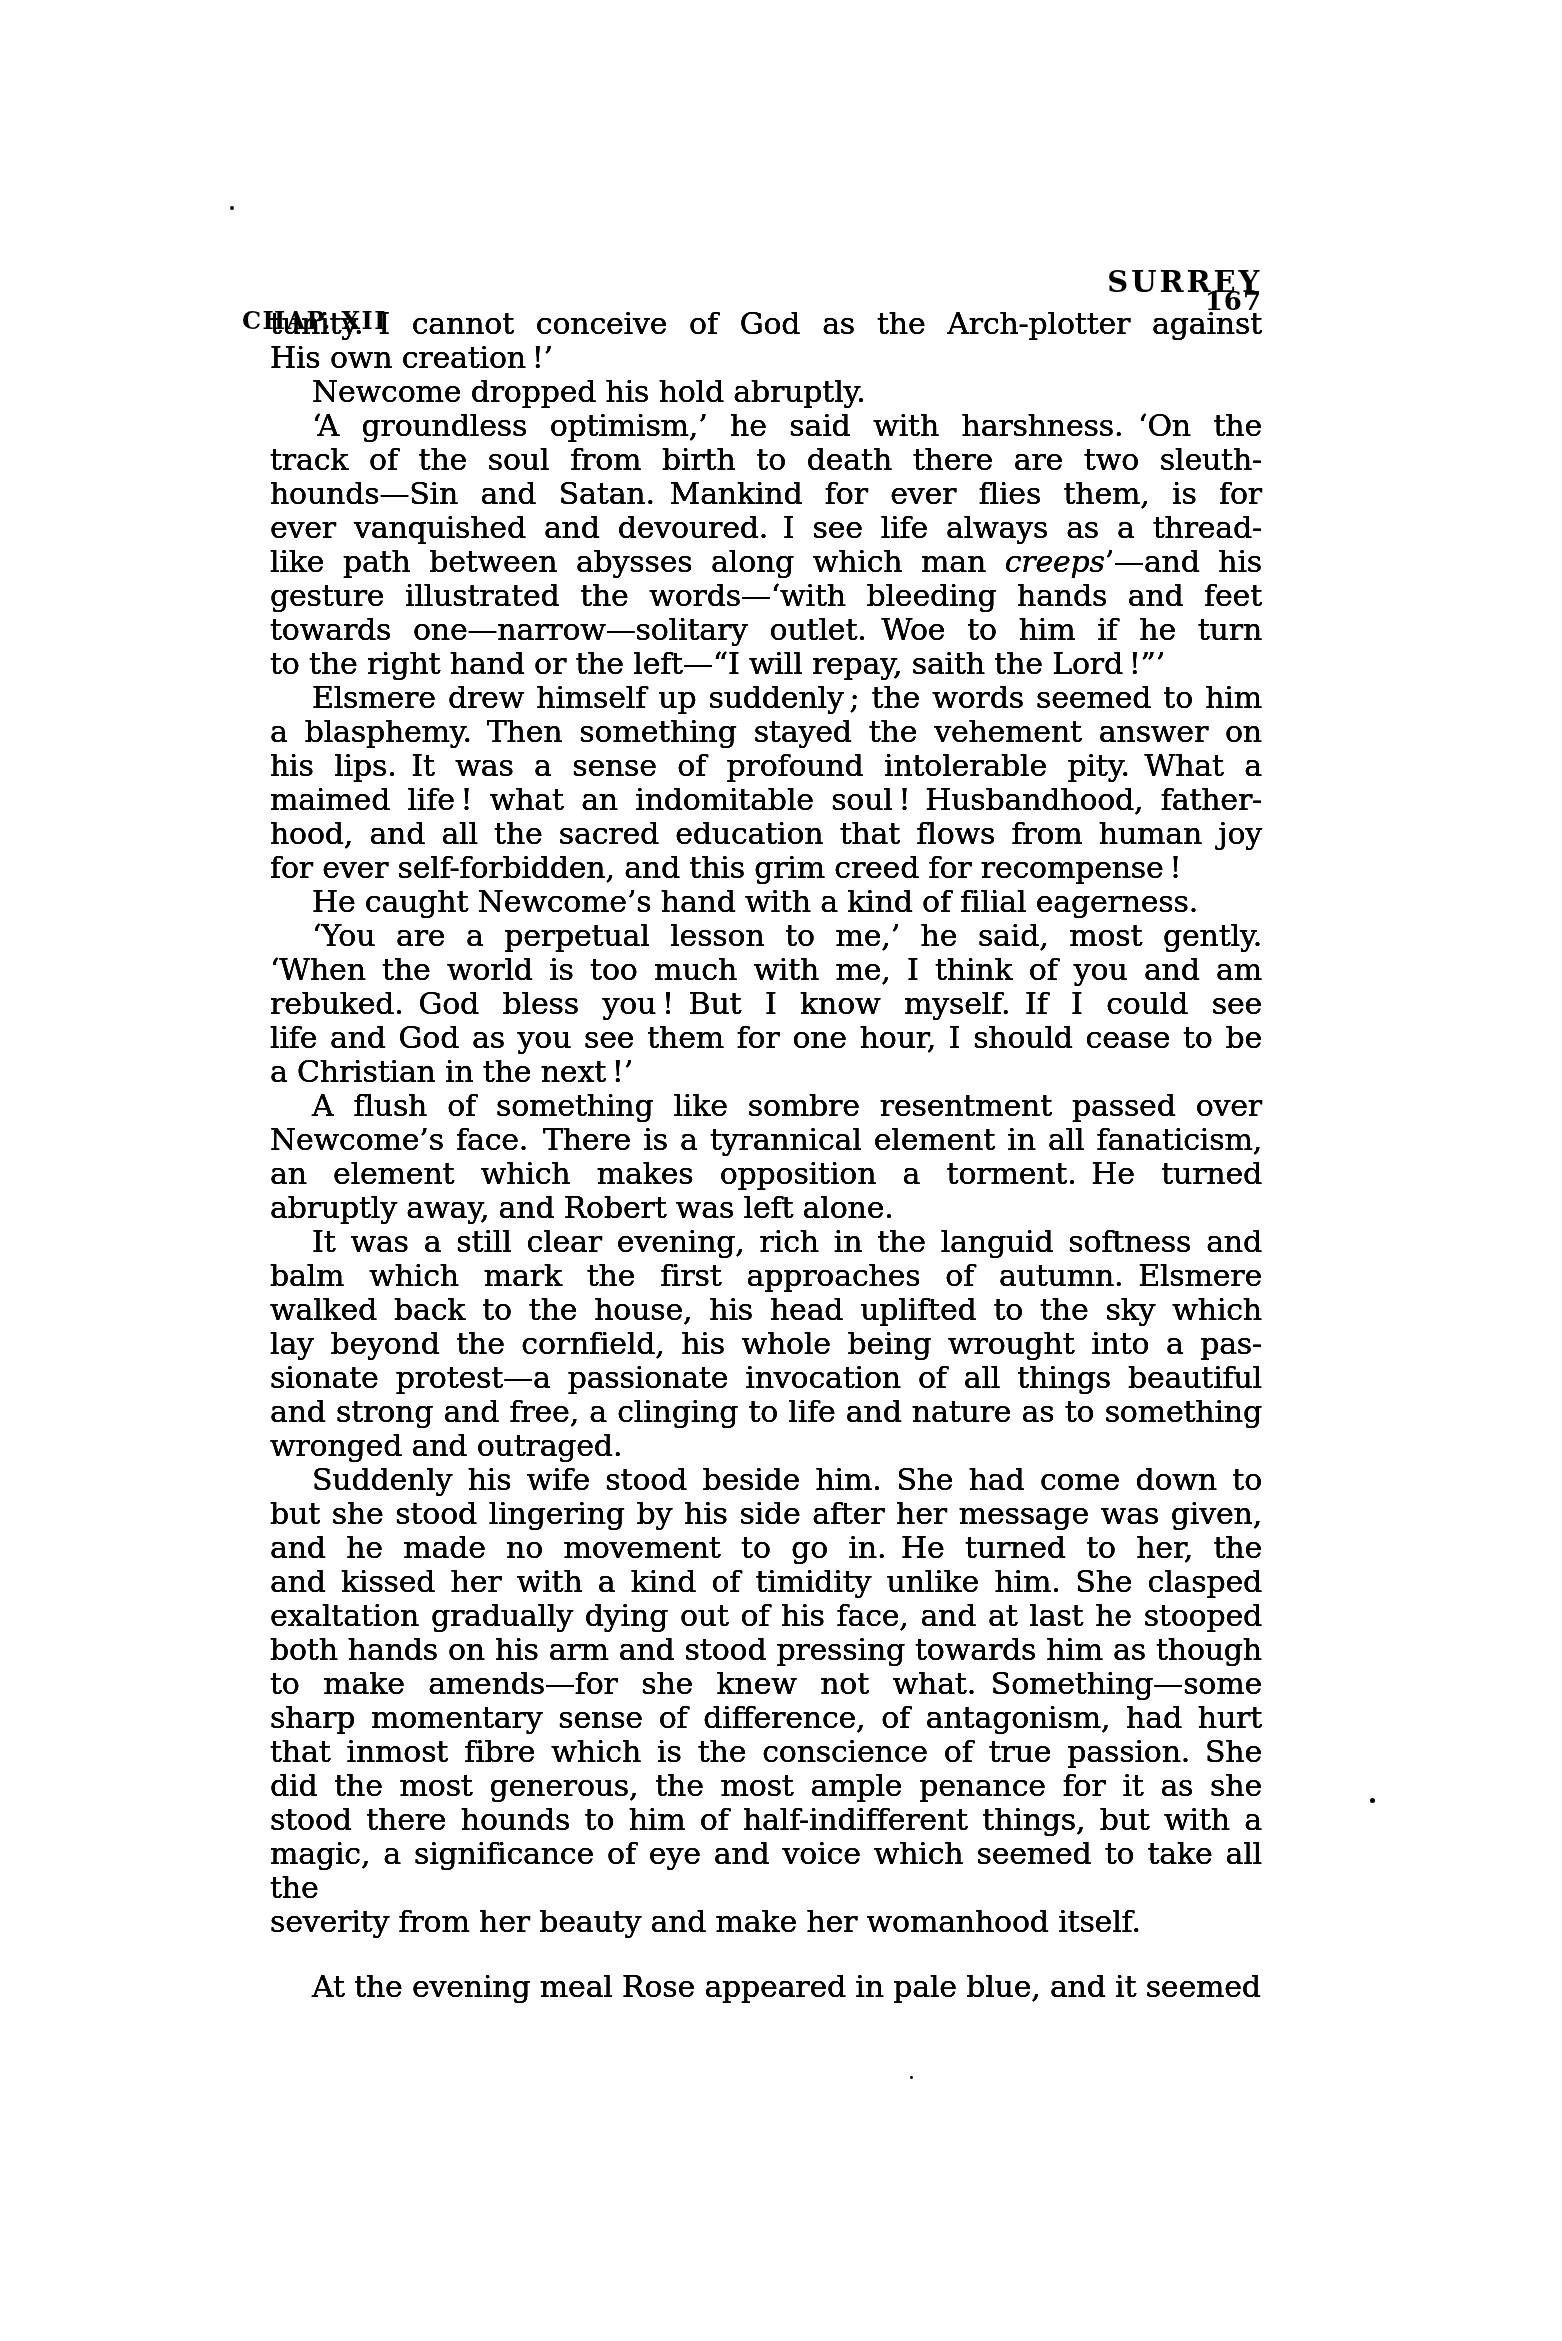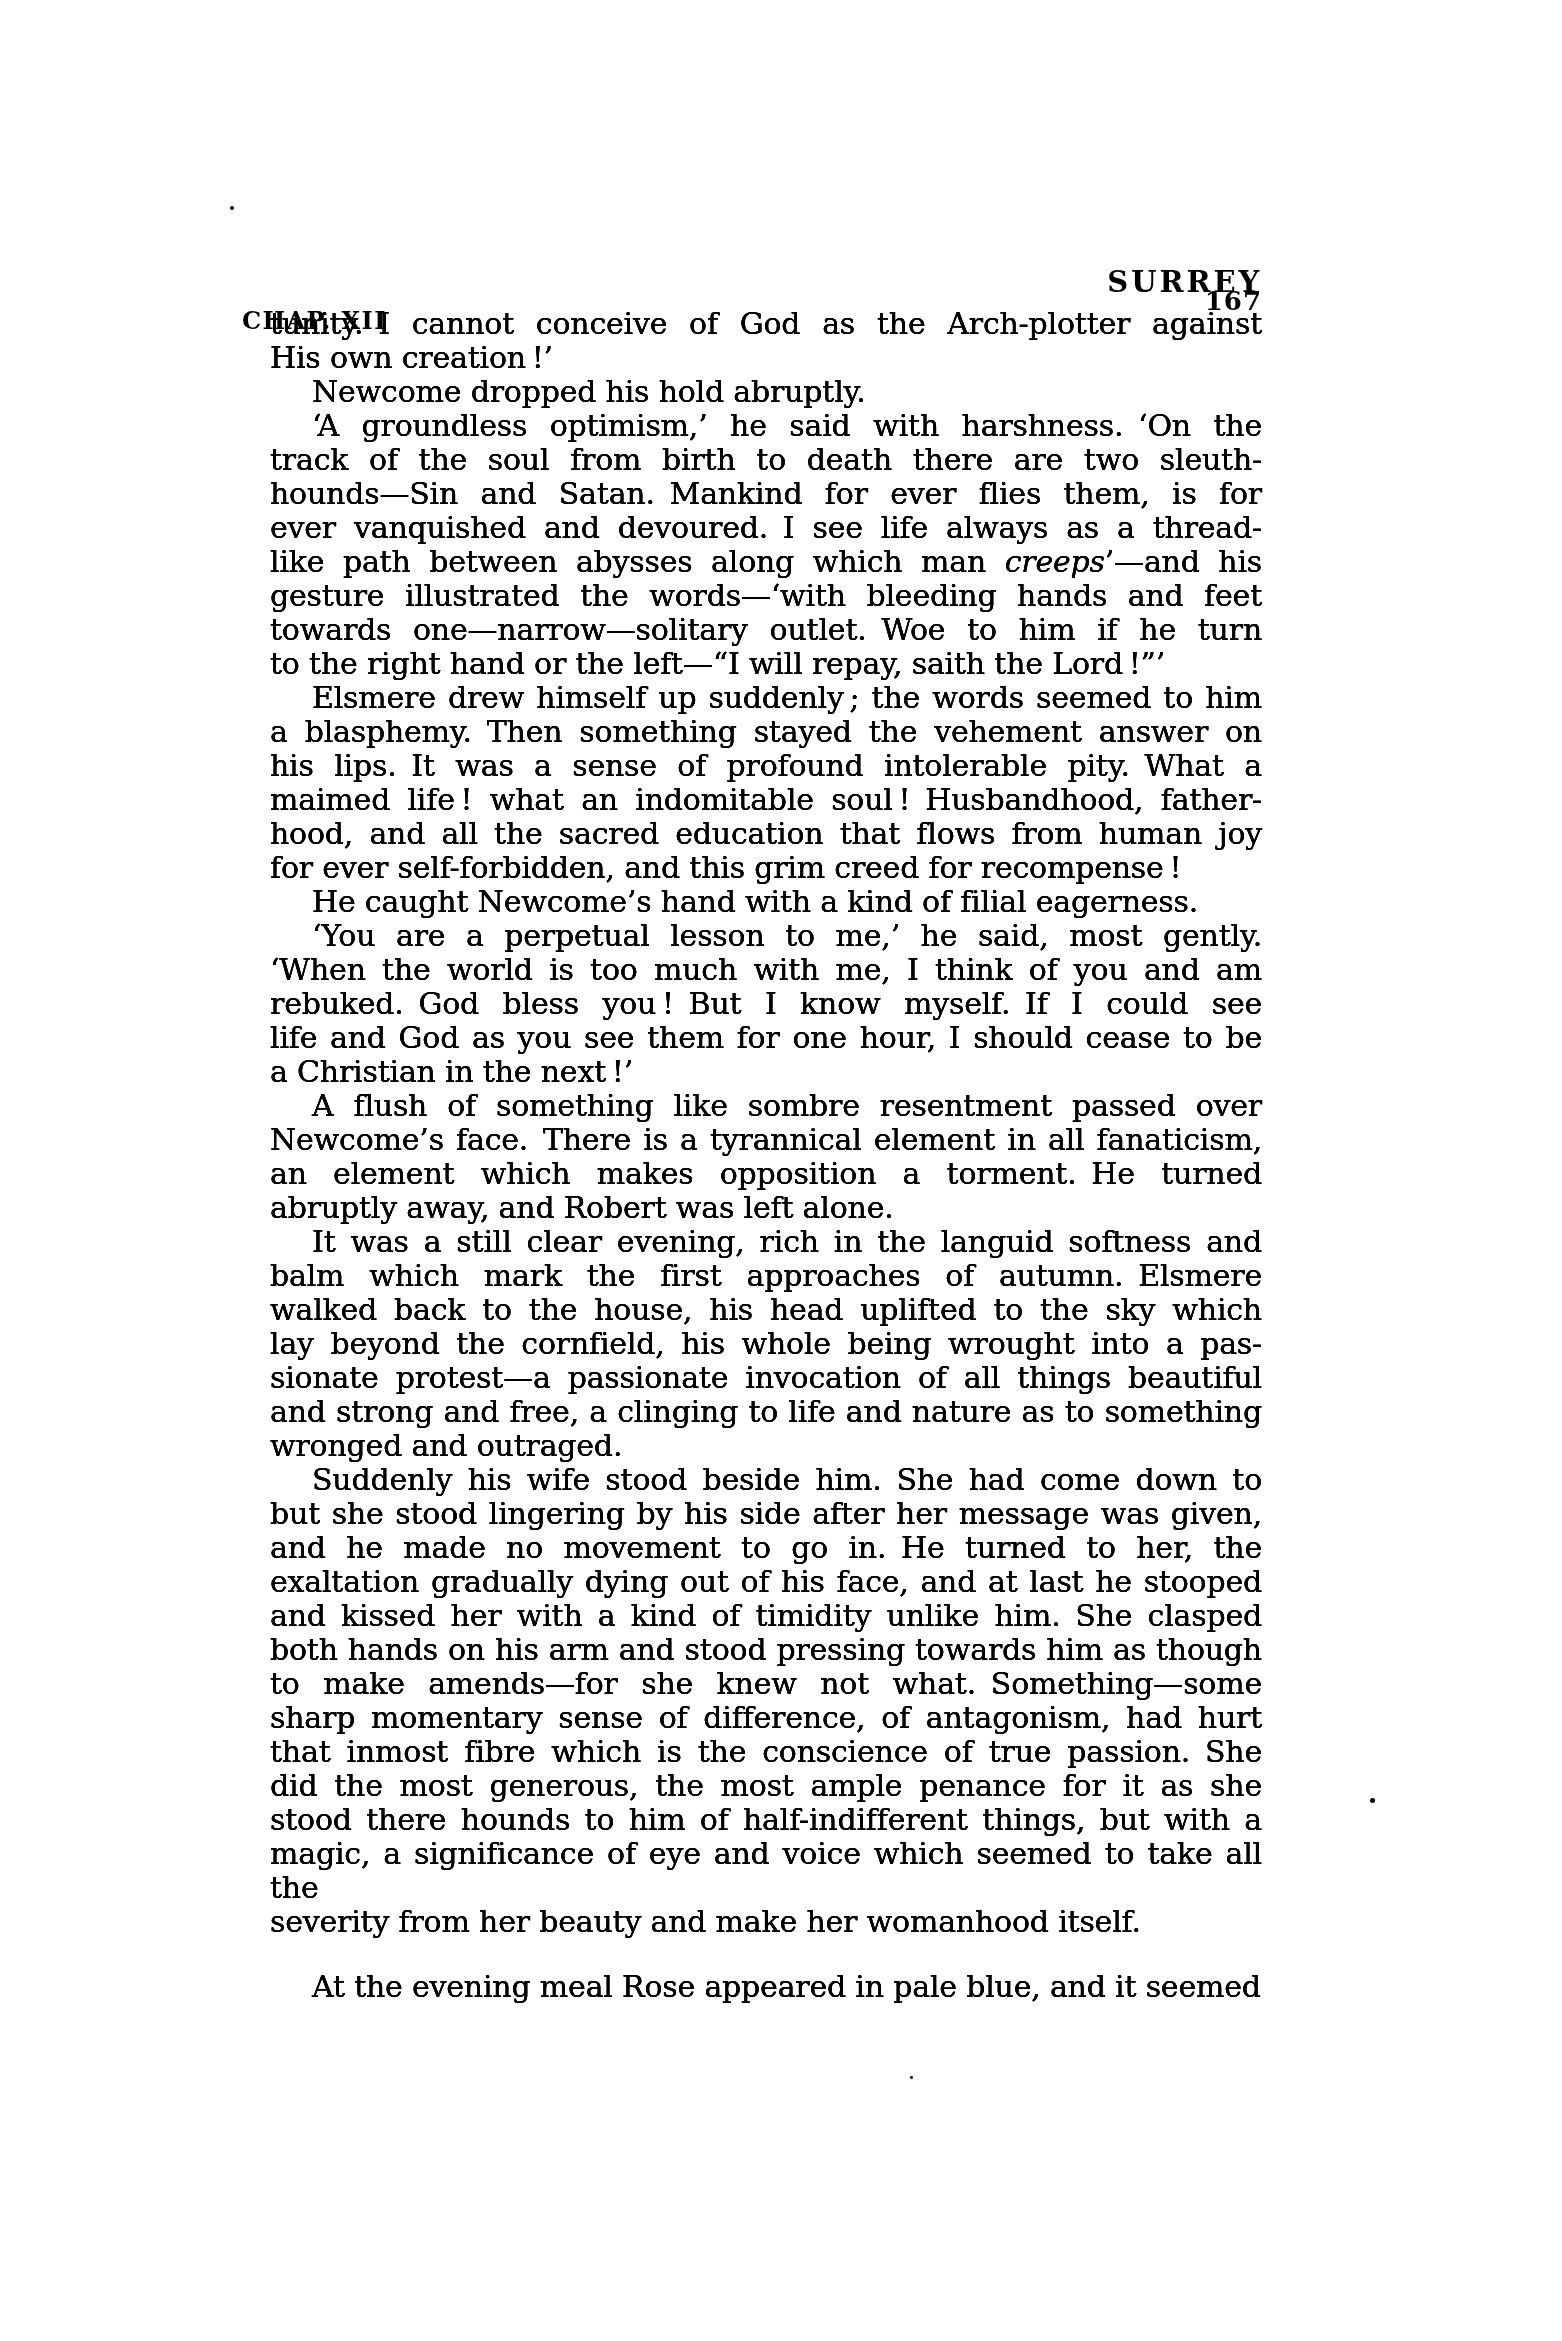--- a/index.html
+++ b/index.html
@@ -144,22 +144,22 @@
         <div class="line"><span>walked back to the house, his head uplifted to the sky which</span></div>
         <div class="line"><span>lay beyond the cornfield, his whole being wrought into a pas-</span></div>
         <div class="line"><span>sionate protest—a passionate invocation of all things beautiful</span></div>
         <div class="line"><span>and strong and free, a clinging to life and nature as to something</span></div>
         <div class="line last"><span>wronged and outraged.</span></div>
       </div>
       <div class="para">
         <div class="line indent"><span>Suddenly his wife stood beside him. She had come down to</span></div>
         <div class="line"><span>but she stood lingering by his side after her message was given,</span></div>
         <div class="line"><span>and he made no movement to go in. He turned to her, the</span></div>
+        <div class="line"><span>and kissed her with a kind of timidity unlike him. She clasped</span></div>
         <div class="line"><span>exaltation gradually dying out of his face, and at last he stooped</span></div>
-        <div class="line"><span>and kissed her with a kind of timidity unlike him. She clasped</span></div>
         <div class="line"><span>both hands on his arm and stood pressing towards him as though</span></div>
         <div class="line"><span>to make amends—for she knew not what. Something—some</span></div>
         <div class="line"><span>sharp momentary sense of difference, of antagonism, had hurt</span></div>
         <div class="line"><span>that inmost fibre which is the conscience of true passion. She</span></div>
         <div class="line"><span>did the most generous, the most ample penance for it as she</span></div>
         <div class="line"><span>stood there hounds to him of half-indifferent things, but with a</span></div>
         <div class="line"><span>magic, a significance of eye and voice which seemed to take all the</span></div>
         <div class="line last"><span>severity from her beauty and make her womanhood itself.</span></div>
       </div>
       <div class="para gap">

